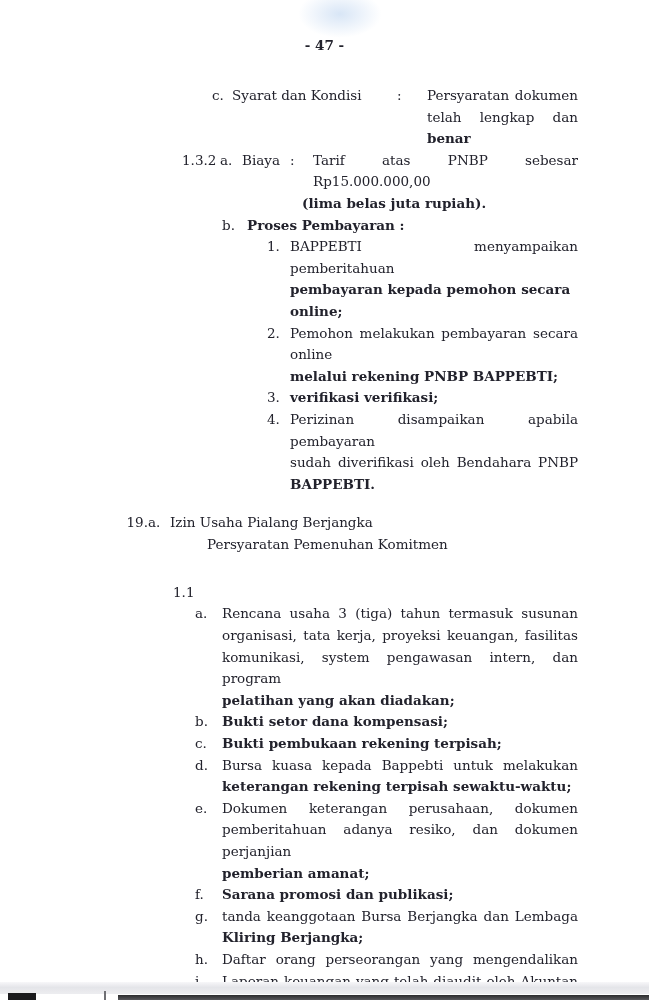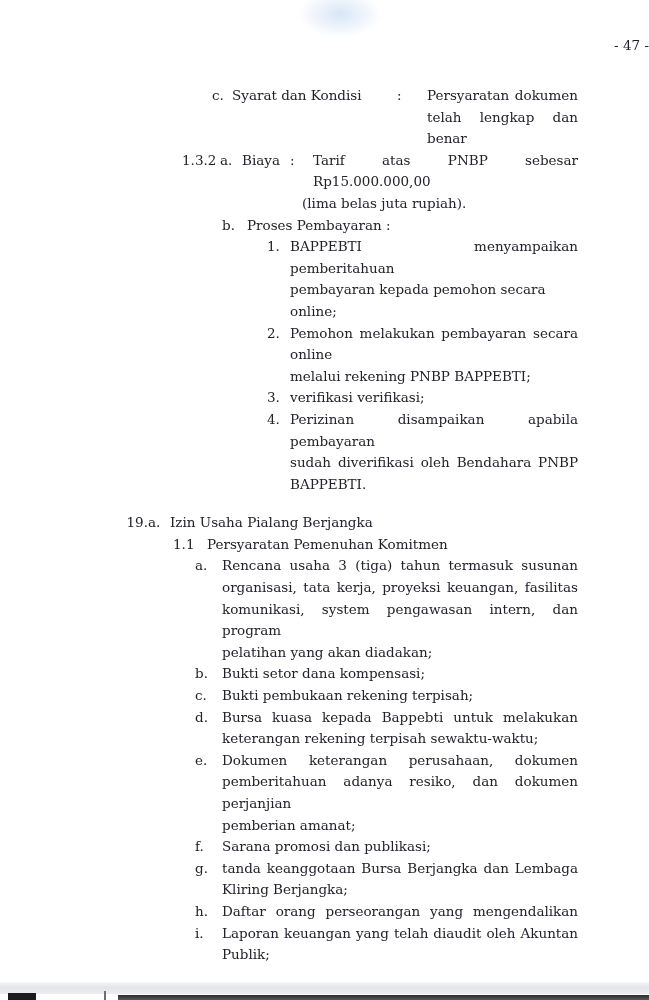--- a/index.html
+++ b/index.html
@@ -9,25 +9,25 @@
     width:649px;height:1000px;
     background:#ffffff;
     overflow:hidden;
     font-family:"DejaVu Serif","Liberation Serif",serif;
     font-size:13.5px;
     line-height:21.6px;
     color:#22222c;
     box-sizing:border-box;
     padding-top:35px;
   }
-  .pageno{text-align:right;height:22px;}
+  .pageno{text-align:center;height:22px;font-weight:bold;}
   .row{display:flex;align-items:flex-start;}
   .cell{flex:none;}
   .jl{text-align:justify;text-align-last:justify;}
-  .ll{text-align:left;}
+  .ll{text-align:left;font-weight:bold;}
 
   
   .secA{margin:28px 71px 0 182px;}
   .c-sp{width:30px;}
   .c-mark{width:20px;}
   .c-label{width:165px;}
   .c-colon{width:30px;}
   .c-val{width:151px;}
 
   .b-num{width:38px;}
@@ -42,21 +42,21 @@
   .p-rest{flex:1 1 auto;min-width:0;}
   .step{display:flex;align-items:flex-start;}
   .s-num{width:23px;margin-left:20px;flex:none;}
   .s-text{flex:1 1 auto;min-width:0;}
 
   
   .sec19{margin:17px 71px 0 115px;}
   .h-num{width:33px;text-align:right;}
   .h-mark{width:22px;}
   .sub-sp{width:58px;}
-  .sub-num{width:34px;}
+  .sub-num{width:34px;margin-top:48px;}
   .req{display:flex;align-items:flex-start;}
   .r-sp{width:80px;flex:none;}
   .r-letter{width:27px;flex:none;}
   .r-text{flex:1 1 auto;min-width:0;}
 
   
   .smudge-top{
     position:absolute;left:298px;top:-10px;width:84px;height:48px;
     background:radial-gradient(ellipse at center,rgba(203,221,243,0.75) 0%,rgba(203,221,243,0) 70%);
     pointer-events:none;

